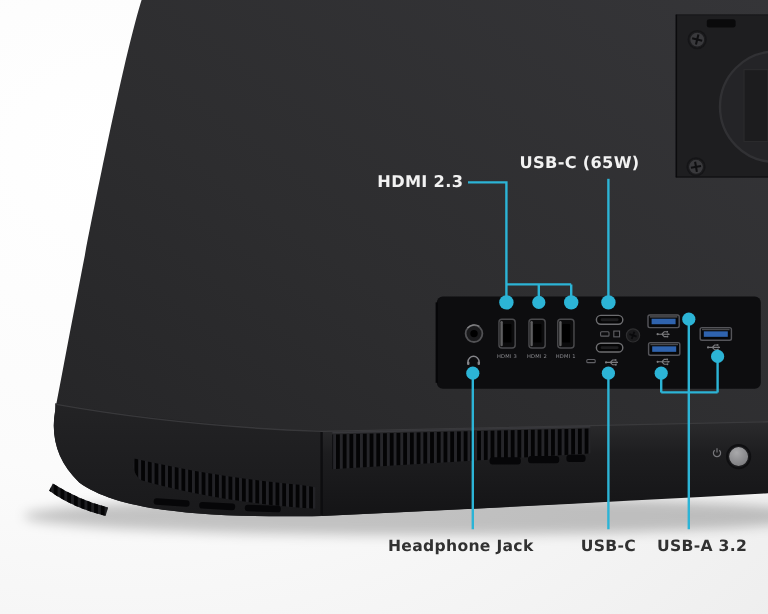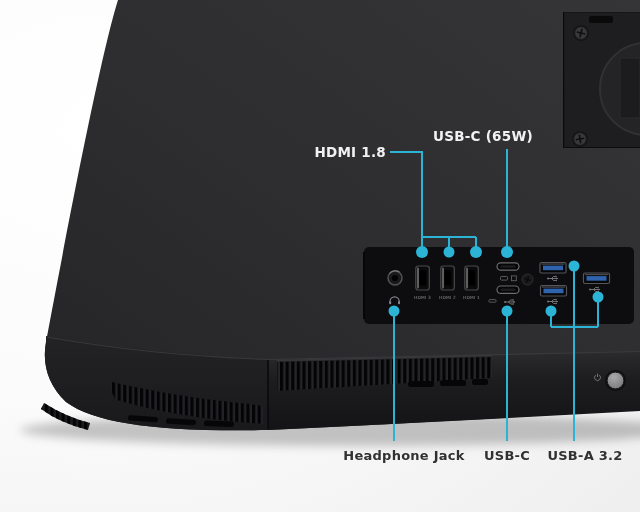--- a/index.html
+++ b/index.html
@@ -7,21 +7,21 @@
     position:relative;width:640px;height:512px;overflow:hidden;
     background:radial-gradient(130% 130% at 15% 25%, #ffffff 0%, #fbfbfb 40%, #efefef 85%, #e9e9e9 100%);
     font-family:"DejaVu Sans", sans-serif;
   }
   .stage svg{position:absolute;left:0;top:0;}
   .lbl{position:absolute;font-weight:700;letter-spacing:.25px;}
   .lbl-light{color:#f2f2f2;font-size:13.5px;}
   .lbl-dark{color:#313131;font-size:13px;}
   #lbl-hdmi{top:144px;left:294px;width:92px;text-align:right;}
   #lbl-usbc65{top:128px;left:433px;width:140px;text-align:left;}
-  #lbl-headphone{top:448px;left:324px;width:160px;text-align:center;}
+  #lbl-headphone{top:448px;left:304px;width:160px;text-align:center;}
   #lbl-usbc{top:448px;left:447px;width:120px;text-align:center;}
   #lbl-usba{top:448px;left:515px;width:140px;text-align:center;}
   .silk{font-family:"DejaVu Sans",sans-serif;font-size:4.3px;fill:#8b8b90;letter-spacing:.2px;}
 </style>
 </head>
 <body>
 
 <div class="stage">
 
 <svg width="640" height="512" viewBox="0 0 640 512">
@@ -217,19 +217,19 @@
     <circle cx="476" cy="252" r="6"></circle>
     <circle cx="507" cy="252" r="6"></circle>
     <circle cx="394" cy="311" r="5.5"></circle>
     <circle cx="507" cy="311" r="5.5"></circle>
     <circle cx="574" cy="266" r="5.5"></circle>
     <circle cx="551" cy="311" r="5.5"></circle>
     <circle cx="598" cy="297" r="5.5"></circle>
   </g>
 </svg>
 
-<div id="lbl-hdmi" class="lbl lbl-light">HDMI 1.8</div>
+<div id="lbl-hdmi" class="lbl lbl-light">HDMI 2.3</div>
 <div id="lbl-usbc65" class="lbl lbl-light">USB-C (65W)</div>
 <div id="lbl-headphone" class="lbl lbl-dark">Headphone Jack</div>
 <div id="lbl-usbc" class="lbl lbl-dark">USB-C</div>
 <div id="lbl-usba" class="lbl lbl-dark">USB-A 3.2</div>
 
 </div>
 
 </body></html>

